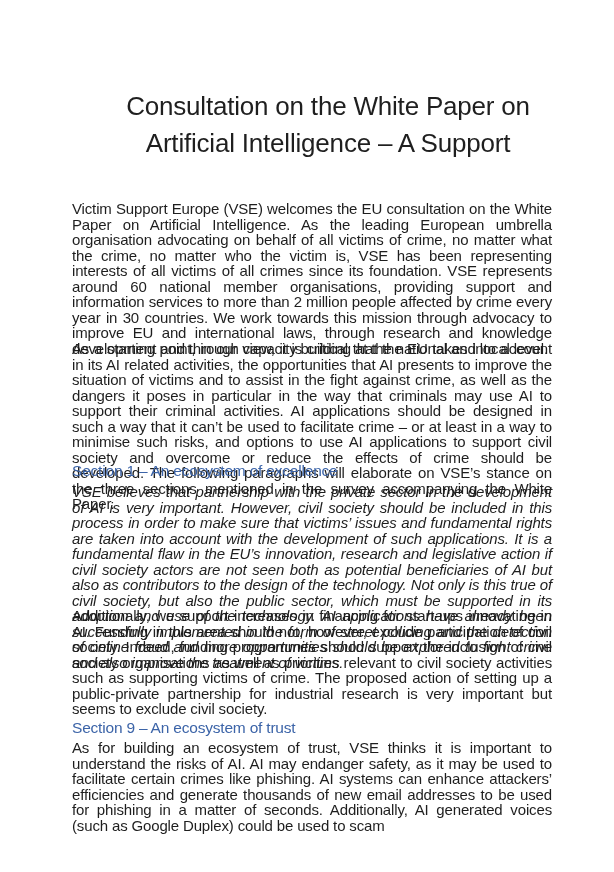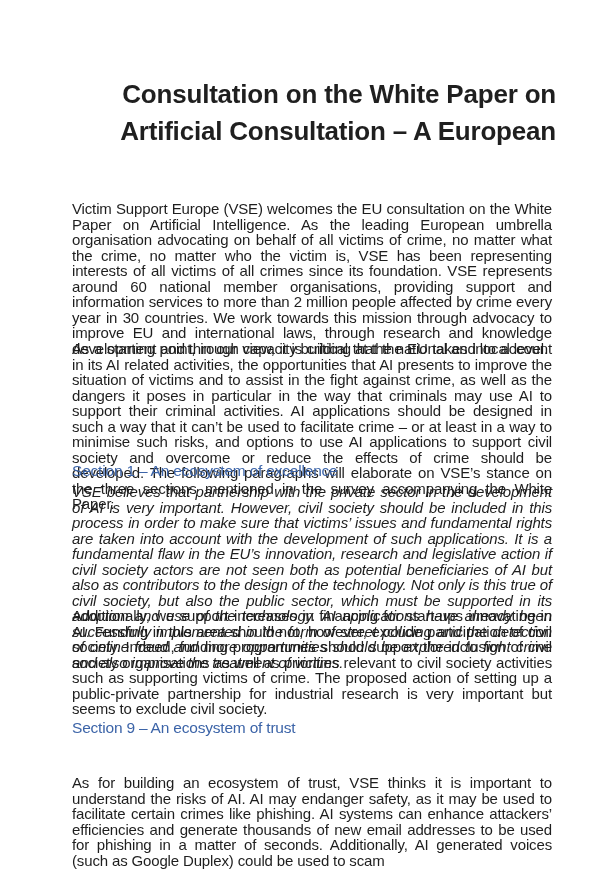--- a/index.html
+++ b/index.html
@@ -19,26 +19,26 @@
       position: absolute;
       left: 72px;
       top: 0;
       width: 480px;
     }
     .title {
       position: absolute;
       left: 0;
       top: 72px;
       width: 480px;
-      text-align: right;
+      text-align: center;
       font-size: 26px;
       line-height: 37px;
-      font-weight: bold;
+      font-weight: normal;
       color: #1f1f1f;
-      margin: 4px;
+      margin: 16px;
       letter-spacing: -0.2px;
     }
     .title span { display: block; white-space: nowrap; }
     .para {
       position: absolute;
       left: 0;
       width: 480px;
       font-size: 15px;
       line-height: 15.5px;
       text-align: justify;
@@ -57,29 +57,29 @@
       margin: 0;
       white-space: nowrap;
       letter-spacing: -0.2px;
     }
     #p1 { top: 201px; }
     #p2 { top: 333px; margin-top: 8px; }
     #h1 { top: 461px; }
     #p3 { top: 484px; font-style: italic; }
     #p4 { top: 608px; }
     #h2 { top: 718px; }
-    #p5 { top: 740px; margin-top: 35px; }
+    #p5 { top: 740px; }
   </style>
 </head>
 <body>
 
 <div class="page">
   <h1 class="title">
     <span>Consultation on the White Paper on</span>
-    <span>Artificial Consultation – A European</span>
+    <span>Artificial Intelligence – A Support</span>
   </h1>
 
   <p id="p1" class="para">Victim Support Europe (VSE) welcomes the EU consultation on the White Paper on Artificial Intelligence. As the leading European umbrella organisation advocating on behalf of all victims of crime, no matter what the crime, no matter who the victim is, VSE has been representing interests of all victims of all crimes since its foundation. VSE represents around 60 national member organisations, providing support and information services to more than 2 million people affected by crime every year in 30 countries. We work towards this mission through advocacy to improve EU and international laws, through research and knowledge development and through capacity building at the national and local level.</p>
   <p id="p2" class="para">As a starting point, in our view, it is critical that the EU takes into account in its AI related activities, the opportunities that AI presents to improve the situation of victims and to assist in the fight against crime, as well as the dangers it poses in particular in the way that criminals may use AI to support their criminal activities. AI applications should be designed in such a way that it can’t be used to facilitate crime – or at least in a way to minimise such risks, and options to use AI applications to support civil society and overcome or reduce the effects of crime should be developed. The following paragraphs will elaborate on VSE’s stance on the three sections mentioned in the survey accompanying the White Paper.</p>
 
   <h2 id="h1" class="heading">Section 1 – An ecosystem of excellence</h2>
   <p id="p3" class="para">VSE believes that partnership with the private sector in the development of AI is very important. However, civil society should be included in this process in order to make sure that victims’ issues and fundamental rights are taken into account with the development of such applications. It is a fundamental flaw in the EU’s innovation, research and legislative action if civil society actors are not seen both as potential beneficiaries of AI but also as contributors to the design of the technology. Not only is this true of civil society, but also the public sector, which must be supported in its adoption and use of the technology. AI applications have already been successfully implemented in the form of street policing and the detection of online fraud and more opportunities should be explored to fight crime and also improve the treatment of victims.</p>
   <p id="p4" class="para">Additionally, we support increases in financing for start-ups innovating in AI. Funding in this area should not, however, exclude participation of civil society. Indeed, funding programmes should support the inclusion of civil society organisations as well as priorities relevant to civil society activities such as supporting victims of crime. The proposed action of setting up a public-private partnership for industrial research is very important but seems to exclude civil society.</p>
 
   <h2 id="h2" class="heading">Section 9 – An ecosystem of trust</h2>

